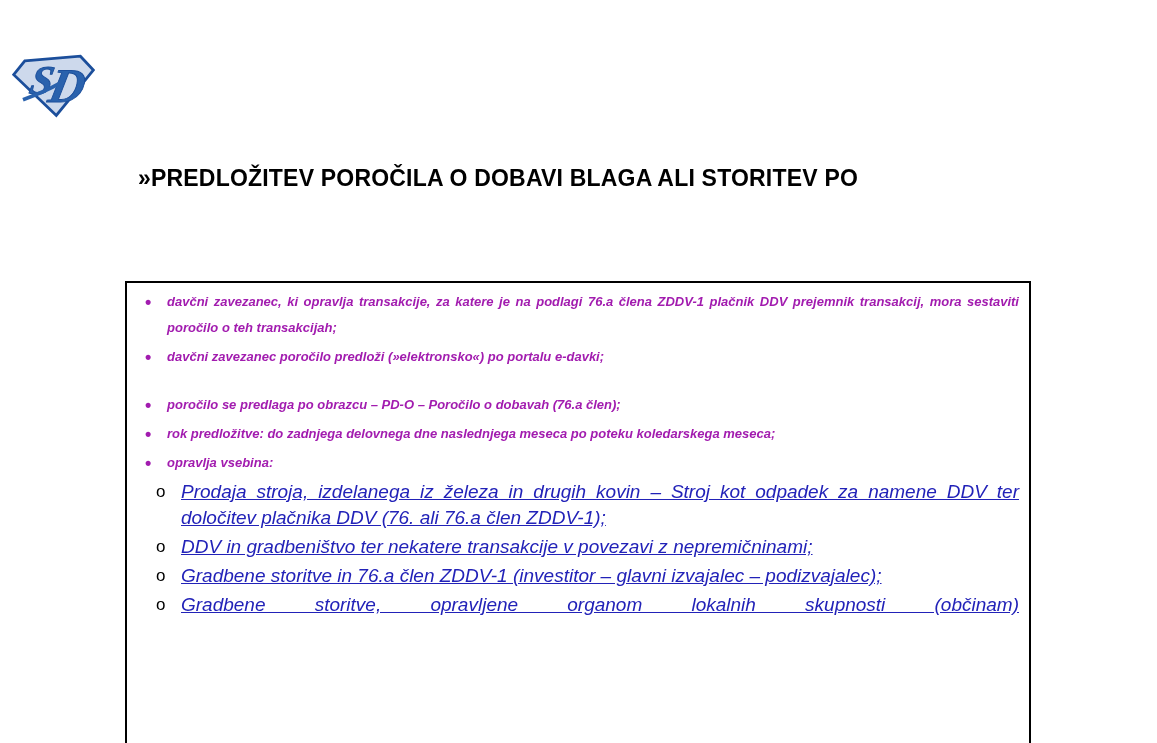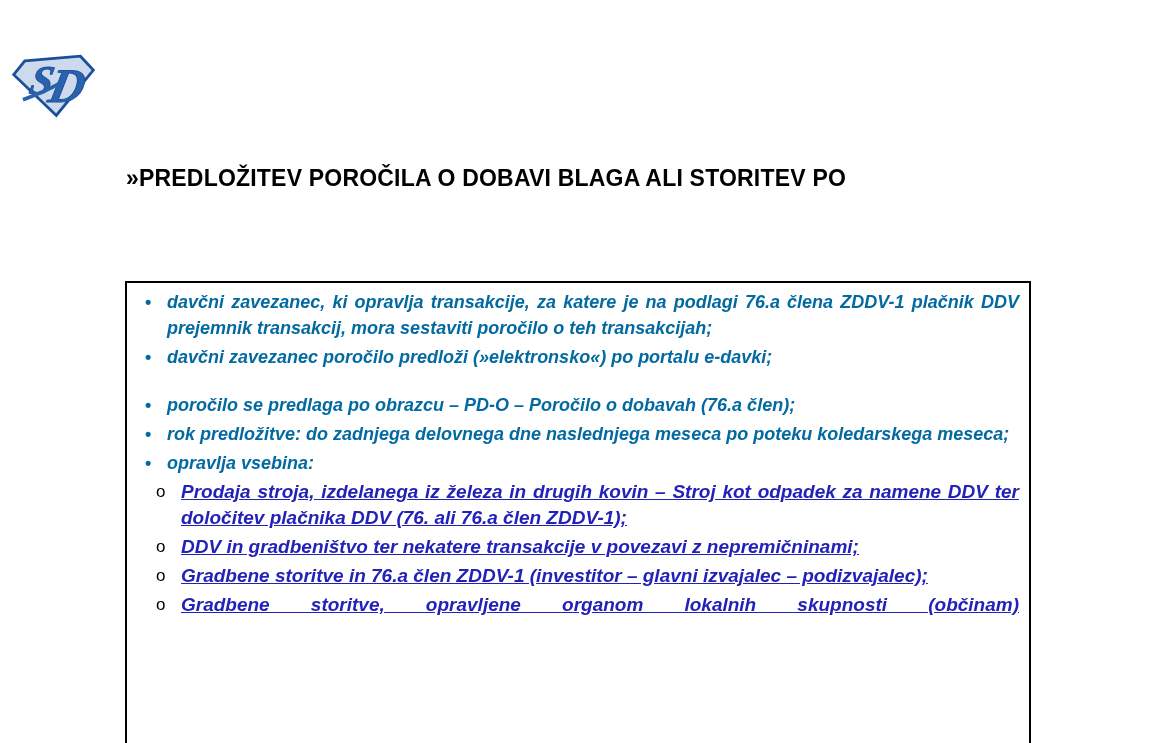--- a/index.html
+++ b/index.html
@@ -30,20 +30,21 @@
     position: absolute;
     top: 162px;
     left: 0;
     width: 972px;
     text-align: center;
     font-weight: bold;
     font-size: 23px;
     line-height: 32px;
     color: #000000;
     letter-spacing: 0.2px;
+    padding-left: 12px;
   }
   
   .box {
     position: absolute;
     left: 125px;
     top: 281px;
     width: 906px;
     height: 620px; 
     border: 2px solid #000000;
     box-sizing: border-box;
@@ -61,44 +62,44 @@
   }
   ul.blist {
     list-style: none;
     margin: 0;
     padding: 0;
   }
   li.bullet {
     position: relative;
     padding-left: 26px;
     margin: 0 0 3px 0;
-    font-size: 18px;
+    font-size: 13px;
     line-height: 26px;
     font-weight: bold;
     font-style: italic;
-    color: #0369a1;
+    color: #a21caf;
     text-align: justify;
     text-justify: inter-word;
   }
   li.bullet::before {
     content: "\2022";
     position: absolute;
     left: 4px;
     top: 0;
     font-style: normal;
     font-size: 18px;
   }
   li.gap-before { margin-top: 22px; }
   li.sub {
     position: relative;
     padding-left: 40px;
     margin: 0 0 3px 0;
     font-size: 19px;
     line-height: 26px;
-    font-weight: bold;
+    font-weight: normal;
     font-style: italic;
     text-align: justify;
     text-justify: inter-word;
   }
   li.sub::before {
     content: "o";
     position: absolute;
     left: 15px;
     top: 0;
     font-style: normal;

